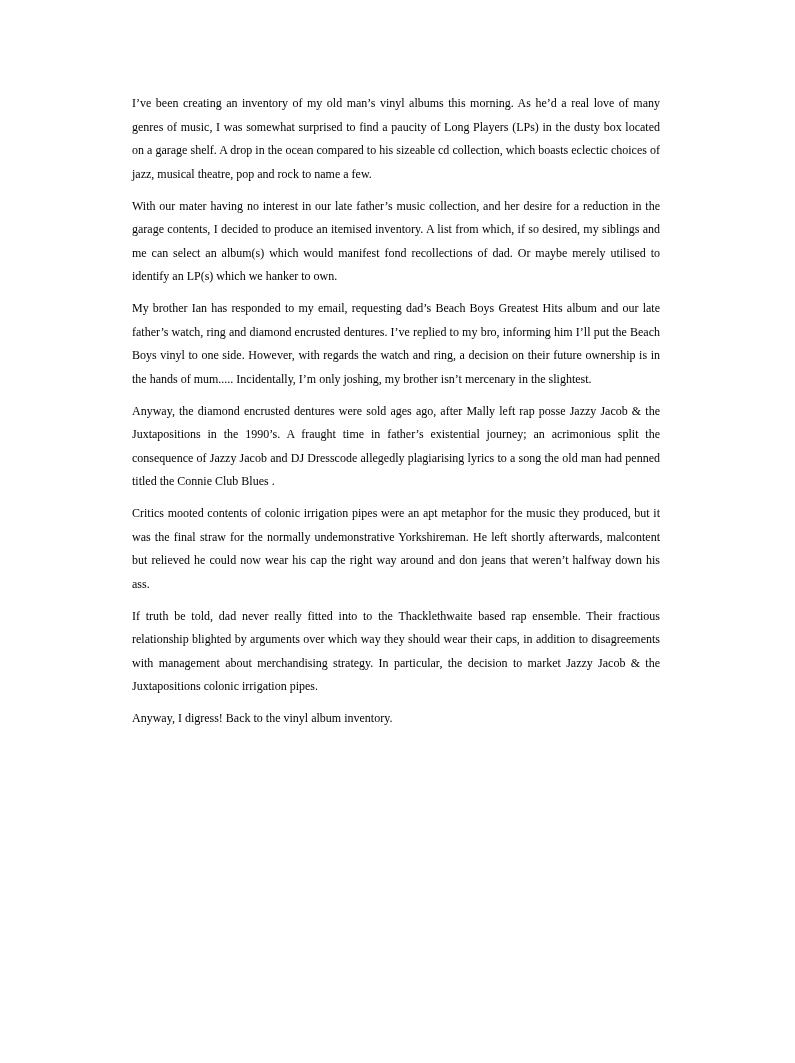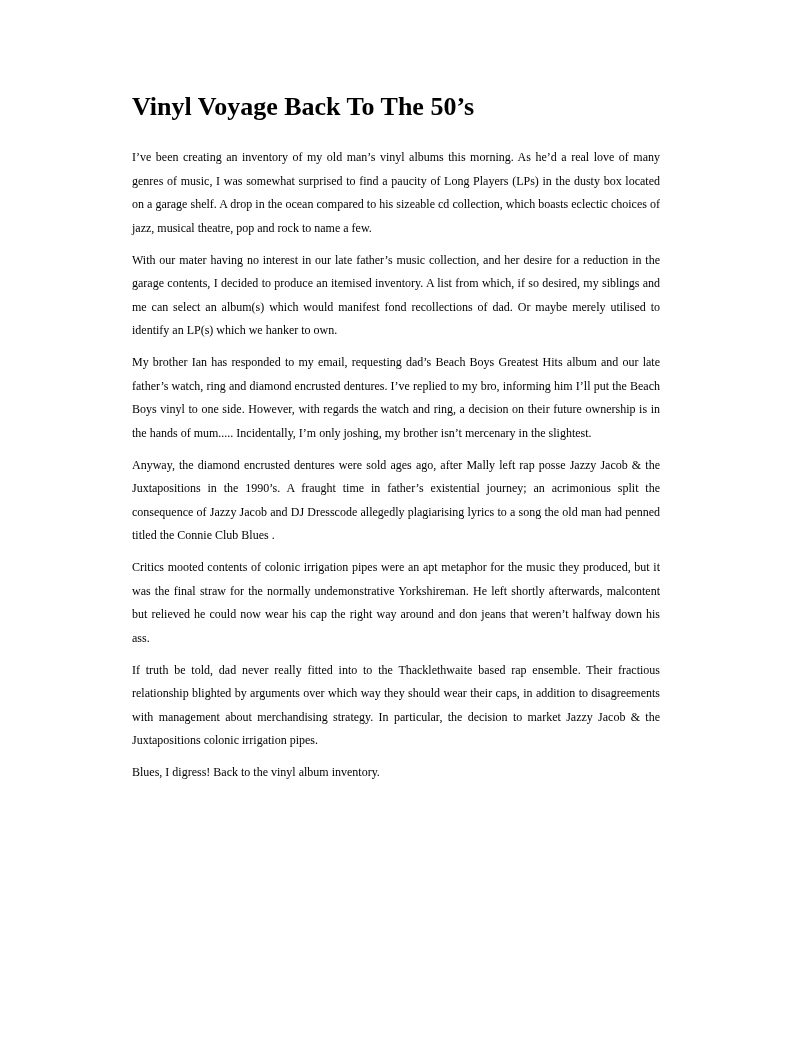--- a/index.html
+++ b/index.html
@@ -54,34 +54,33 @@
     color: #595959;
     margin-top: 44px;
   }
 </style>
 </head>
 <body>
 
 <div class="page">
   <div class="content">
 
-    <h1 class="doc-title">Vinyl Voyage Back To The 50’s</h1>
 
     <p class="para">I’ve been creating an inventory of my old man’s vinyl albums this morning. As he’d a real love of many genres of music, I was somewhat surprised to find a paucity of Long Players (LPs) in the dusty box located on a garage shelf. A drop in the ocean compared to his sizeable cd collection, which boasts eclectic choices of jazz, musical theatre, pop and rock to name a few.</p>
 
     <p class="para">With our mater having no interest in our late father’s music collection, and her desire for a reduction in the garage contents, I decided to produce an itemised inventory. A list from which, if so desired, my siblings and me can select an album(s) which would manifest fond recollections of dad. Or maybe merely utilised to identify an LP(s) which we hanker to own.</p>
 
     <p class="para">My brother Ian has responded to my email, requesting dad’s Beach Boys Greatest Hits album and our late father’s watch, ring and diamond encrusted dentures. I’ve replied to my bro, informing him I’ll put the Beach Boys vinyl to one side. However, with regards the watch and ring, a decision on their future ownership is in the hands of mum..... Incidentally, I’m only joshing, my brother isn’t mercenary in the slightest.</p>
 
     <p class="para"><span>Anyway, the diamond encrusted dentures were sold ages ago, after Mally left rap posse Jazzy Jacob &amp; the Juxtapositions in the 1990’s. A fraught time in father’s existential journey; an acrimonious split the consequence of Jazzy Jacob and DJ Dresscode allegedly plagiarising lyrics to a song the old man had penned titled the </span><span class="italic">Connie Club Blues</span><span> .</span></p>
 
     <p class="para">Critics mooted contents of colonic irrigation pipes were an apt metaphor for the music they produced, but it was the final straw for the normally undemonstrative Yorkshireman. He left shortly afterwards, malcontent but relieved he could now wear his cap the right way around and don jeans that weren’t halfway down his ass.</p>
 
     <p class="para">If truth be told, dad never really fitted into to the Thacklethwaite based rap ensemble. Their fractious relationship blighted by arguments over which way they should wear their caps, in addition to disagreements with management about merchandising strategy. In particular, the decision to market Jazzy Jacob &amp; the Juxtapositions colonic irrigation pipes.</p>
 
-    <p class="para last">Blues, I digress! Back to the vinyl album inventory.</p>
+    <p class="para last">Anyway, I digress! Back to the vinyl album inventory.</p>
 
   </div>
 
   <div class="footer">
     <span>17</span>
   </div>
 </div>
 
 </body></html>

